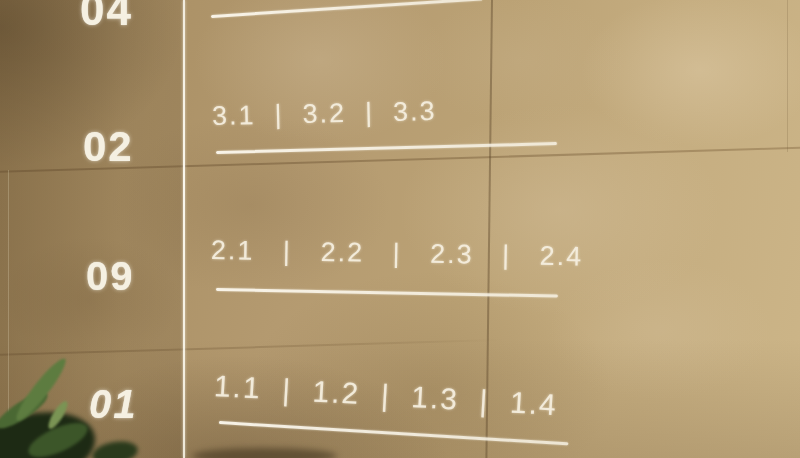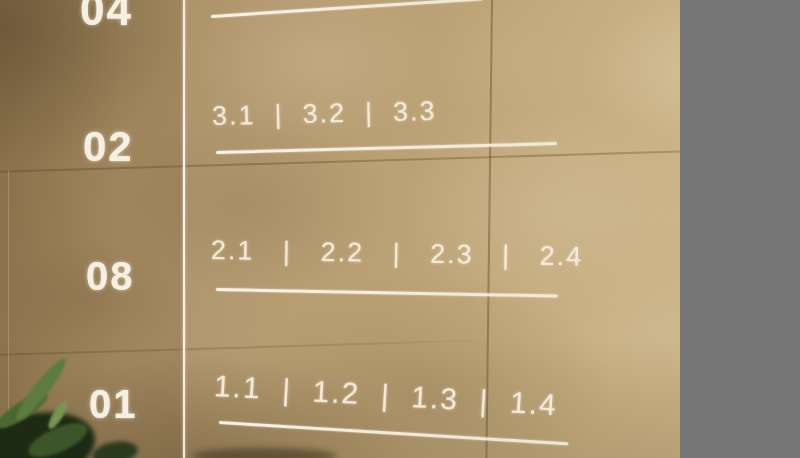--- a/index.html
+++ b/index.html
@@ -1,18 +1,18 @@
 <!DOCTYPE html>
 <html><head>
 <meta charset="utf-8">
 <style>
   html, body { margin: 0; padding: 0; background: #777; }
   #stage {
     position: relative;
-    width: 680px; height: 458px;
+    width: 800px; height: 458px;
     overflow: hidden;
     font-family: "Liberation Sans", sans-serif;
     filter: blur(0.4px);
   }
   .layer { position: absolute; inset: 0; pointer-events: none; }
 
   
   .wall-base {
     background: linear-gradient(100deg,
       #9c8258 0%, #ab9166 18%, #b49a70 38%,
@@ -93,21 +93,21 @@
     transform-origin: left center;
   }
   #u04 { left: 211px; top: 15px;  width: 272px; transform: rotate(-3.7deg); }
   #u03 { left: 216px; top: 151px; width: 341px; transform: rotate(-1.5deg); }
   #u02 { left: 216px; top: 288px; width: 342px; transform: rotate(1.1deg); }
   #u01 { left: 219px; top: 421px; width: 350px; transform: rotate(3.5deg); }
 
   #l04 { left: 80px; top: -12px; font-size: 44px; }
   #l03 { left: 83px; top: 126px; font-size: 42px; }
   #l02 { left: 86px; top: 256px; font-size: 40px; }
-  #l01 { left: 89px; top: 384px; font-size: 40px; }
+  #l01 { left: 89px; top: 384px; font-size: 40px; font-style: italic; }
 
   #t03 { left: 212px; top: 100px; font-size: 27px; transform: rotate(-1.3deg); }
   #t02 { left: 211px; top: 234px; font-size: 27px; transform: rotate(1.0deg); }
   #t01 { left: 214px; top: 368px; font-size: 30px; transform: rotate(3.2deg); }
 
   
   .leaf { position: absolute; border-radius: 50%; pointer-events: none; }
   .leaf1 { left: 2px;  top: 382px; width: 78px; height: 15px; transform: rotate(-52deg);
            background: #5d7c40; filter: blur(1.2px); }
   .leaf2 { left: -8px; top: 402px; width: 60px; height: 17px; transform: rotate(-33deg);
@@ -141,21 +141,21 @@
 
   <div class="light-line"></div>
 
   <div class="floor-label" id="l04">04</div>
   <div class="underline" id="u04"></div>
 
   <div class="floor-label" id="l03">02</div>
   <div class="units" id="t03">3.1  |  3.2  |  3.3</div>
   <div class="underline" id="u03"></div>
 
-  <div class="floor-label" id="l02">08</div>
+  <div class="floor-label" id="l02">09</div>
   <div class="units" id="t02">2.1   |   2.2   |   2.3   |   2.4</div>
   <div class="underline" id="u02"></div>
 
   <div class="floor-label" id="l01">01</div>
   <div class="units" id="t01">1.1  |  1.2  |  1.3  |  1.4</div>
   <div class="underline" id="u01"></div>
 
   <div>
     <div class="leaf leaf3"></div>
     <div class="leaf leaf2"></div>

